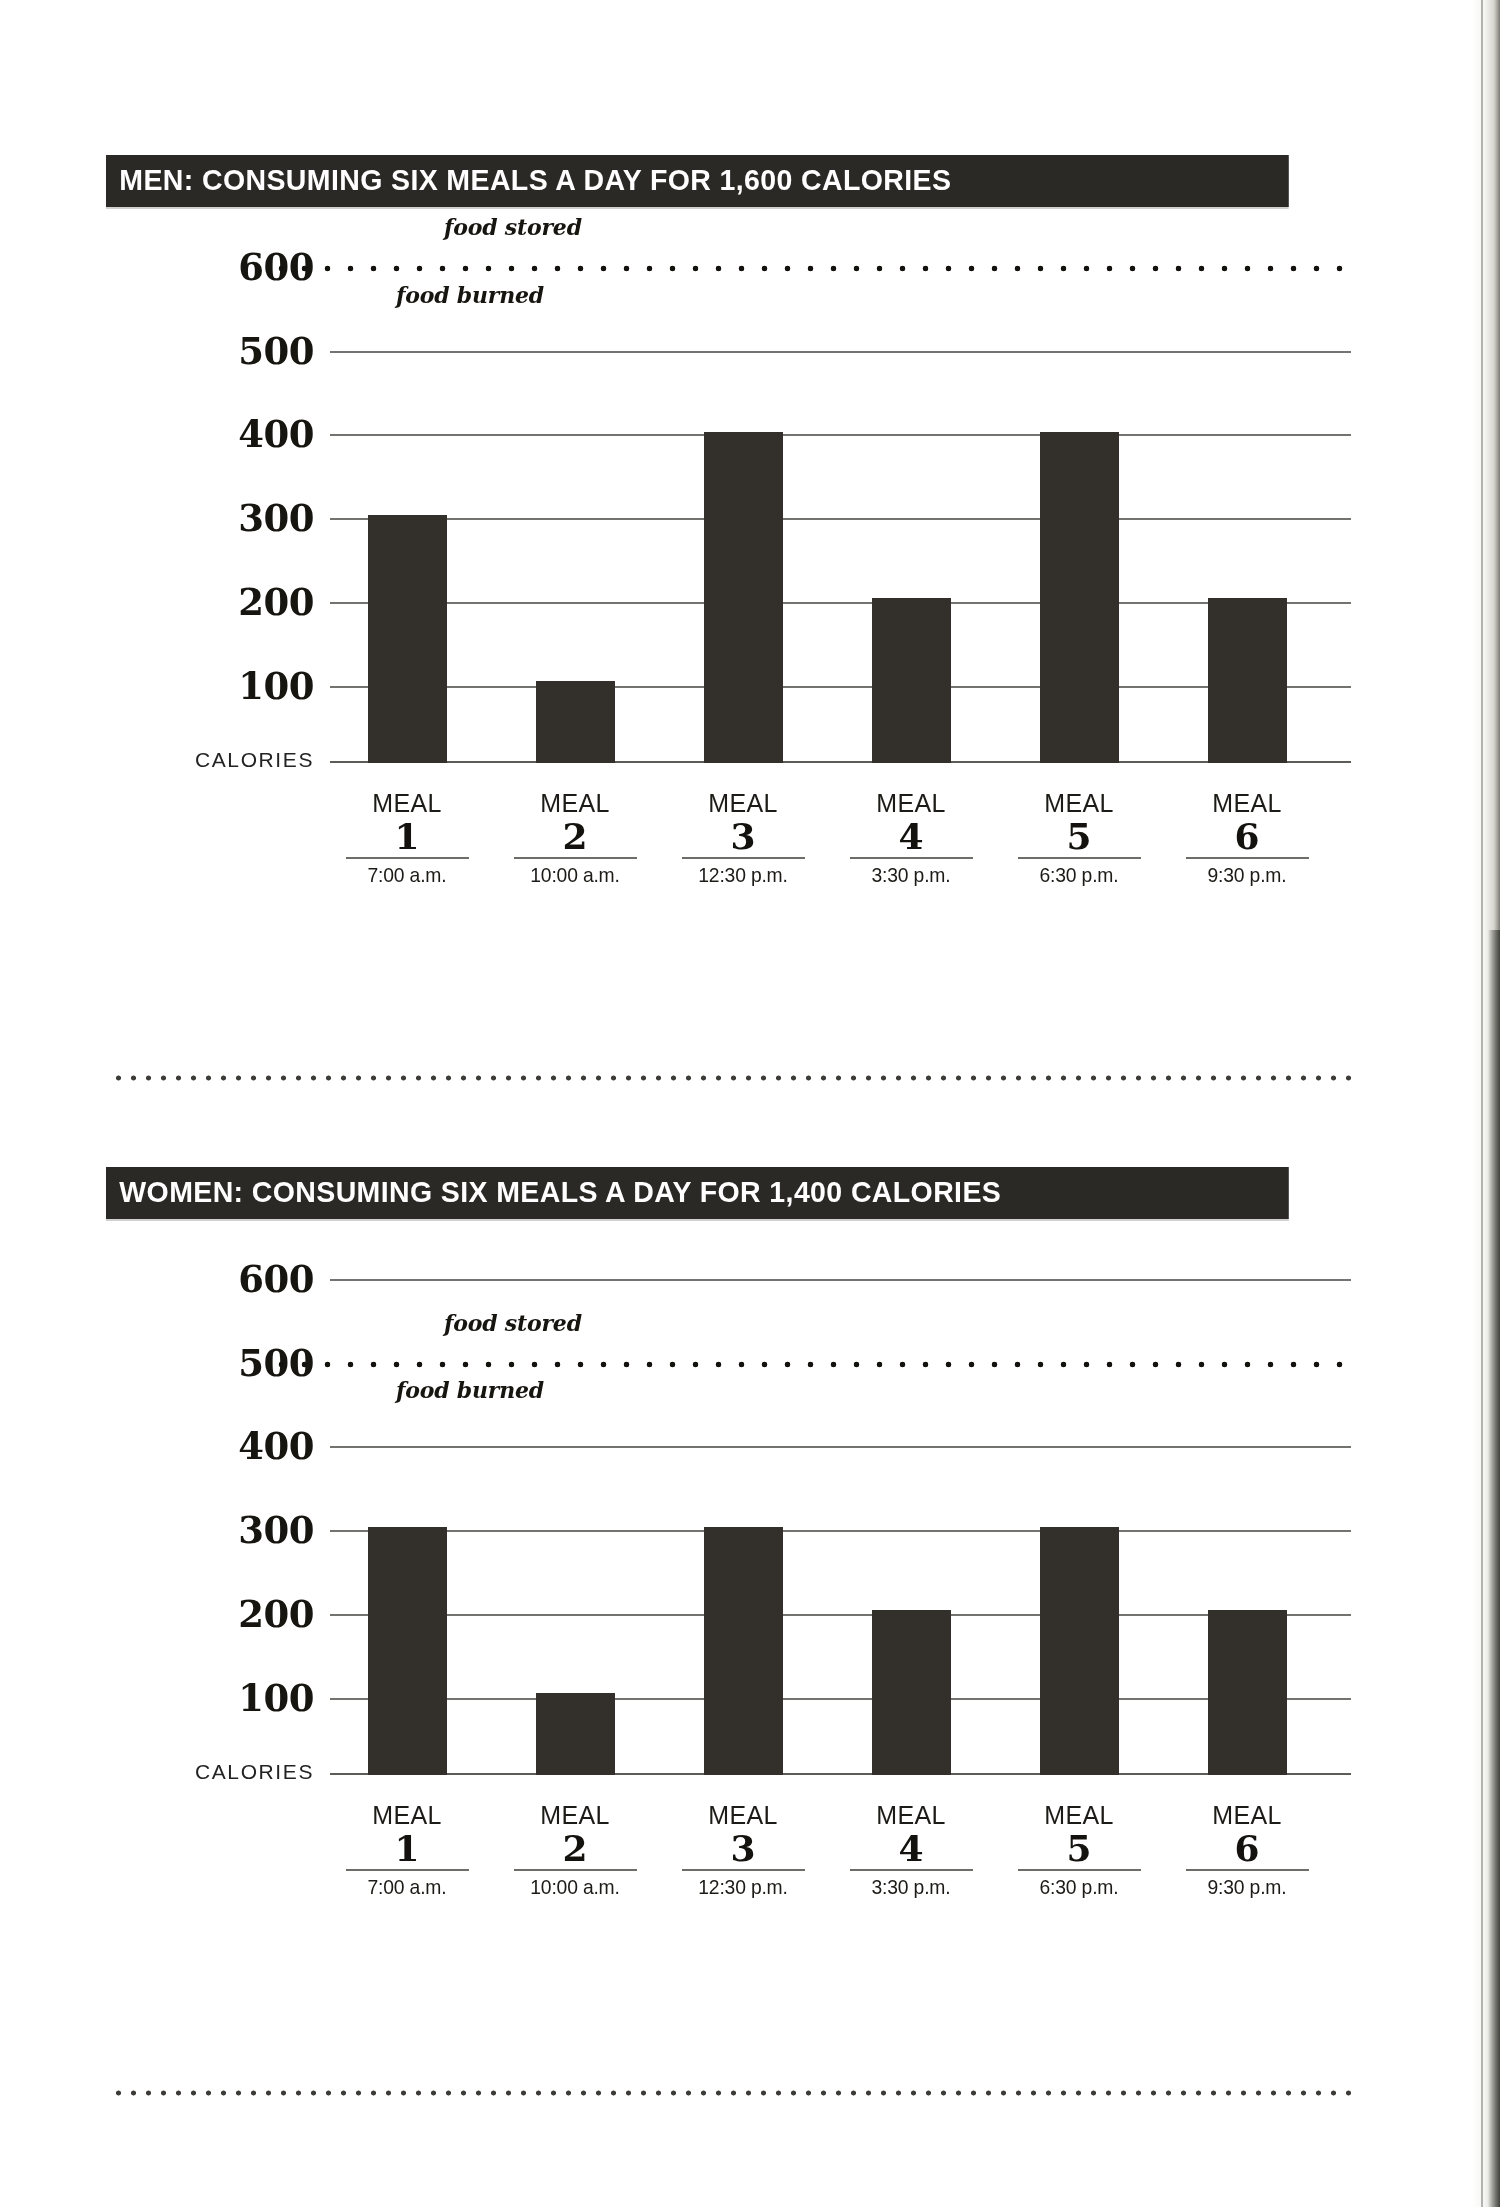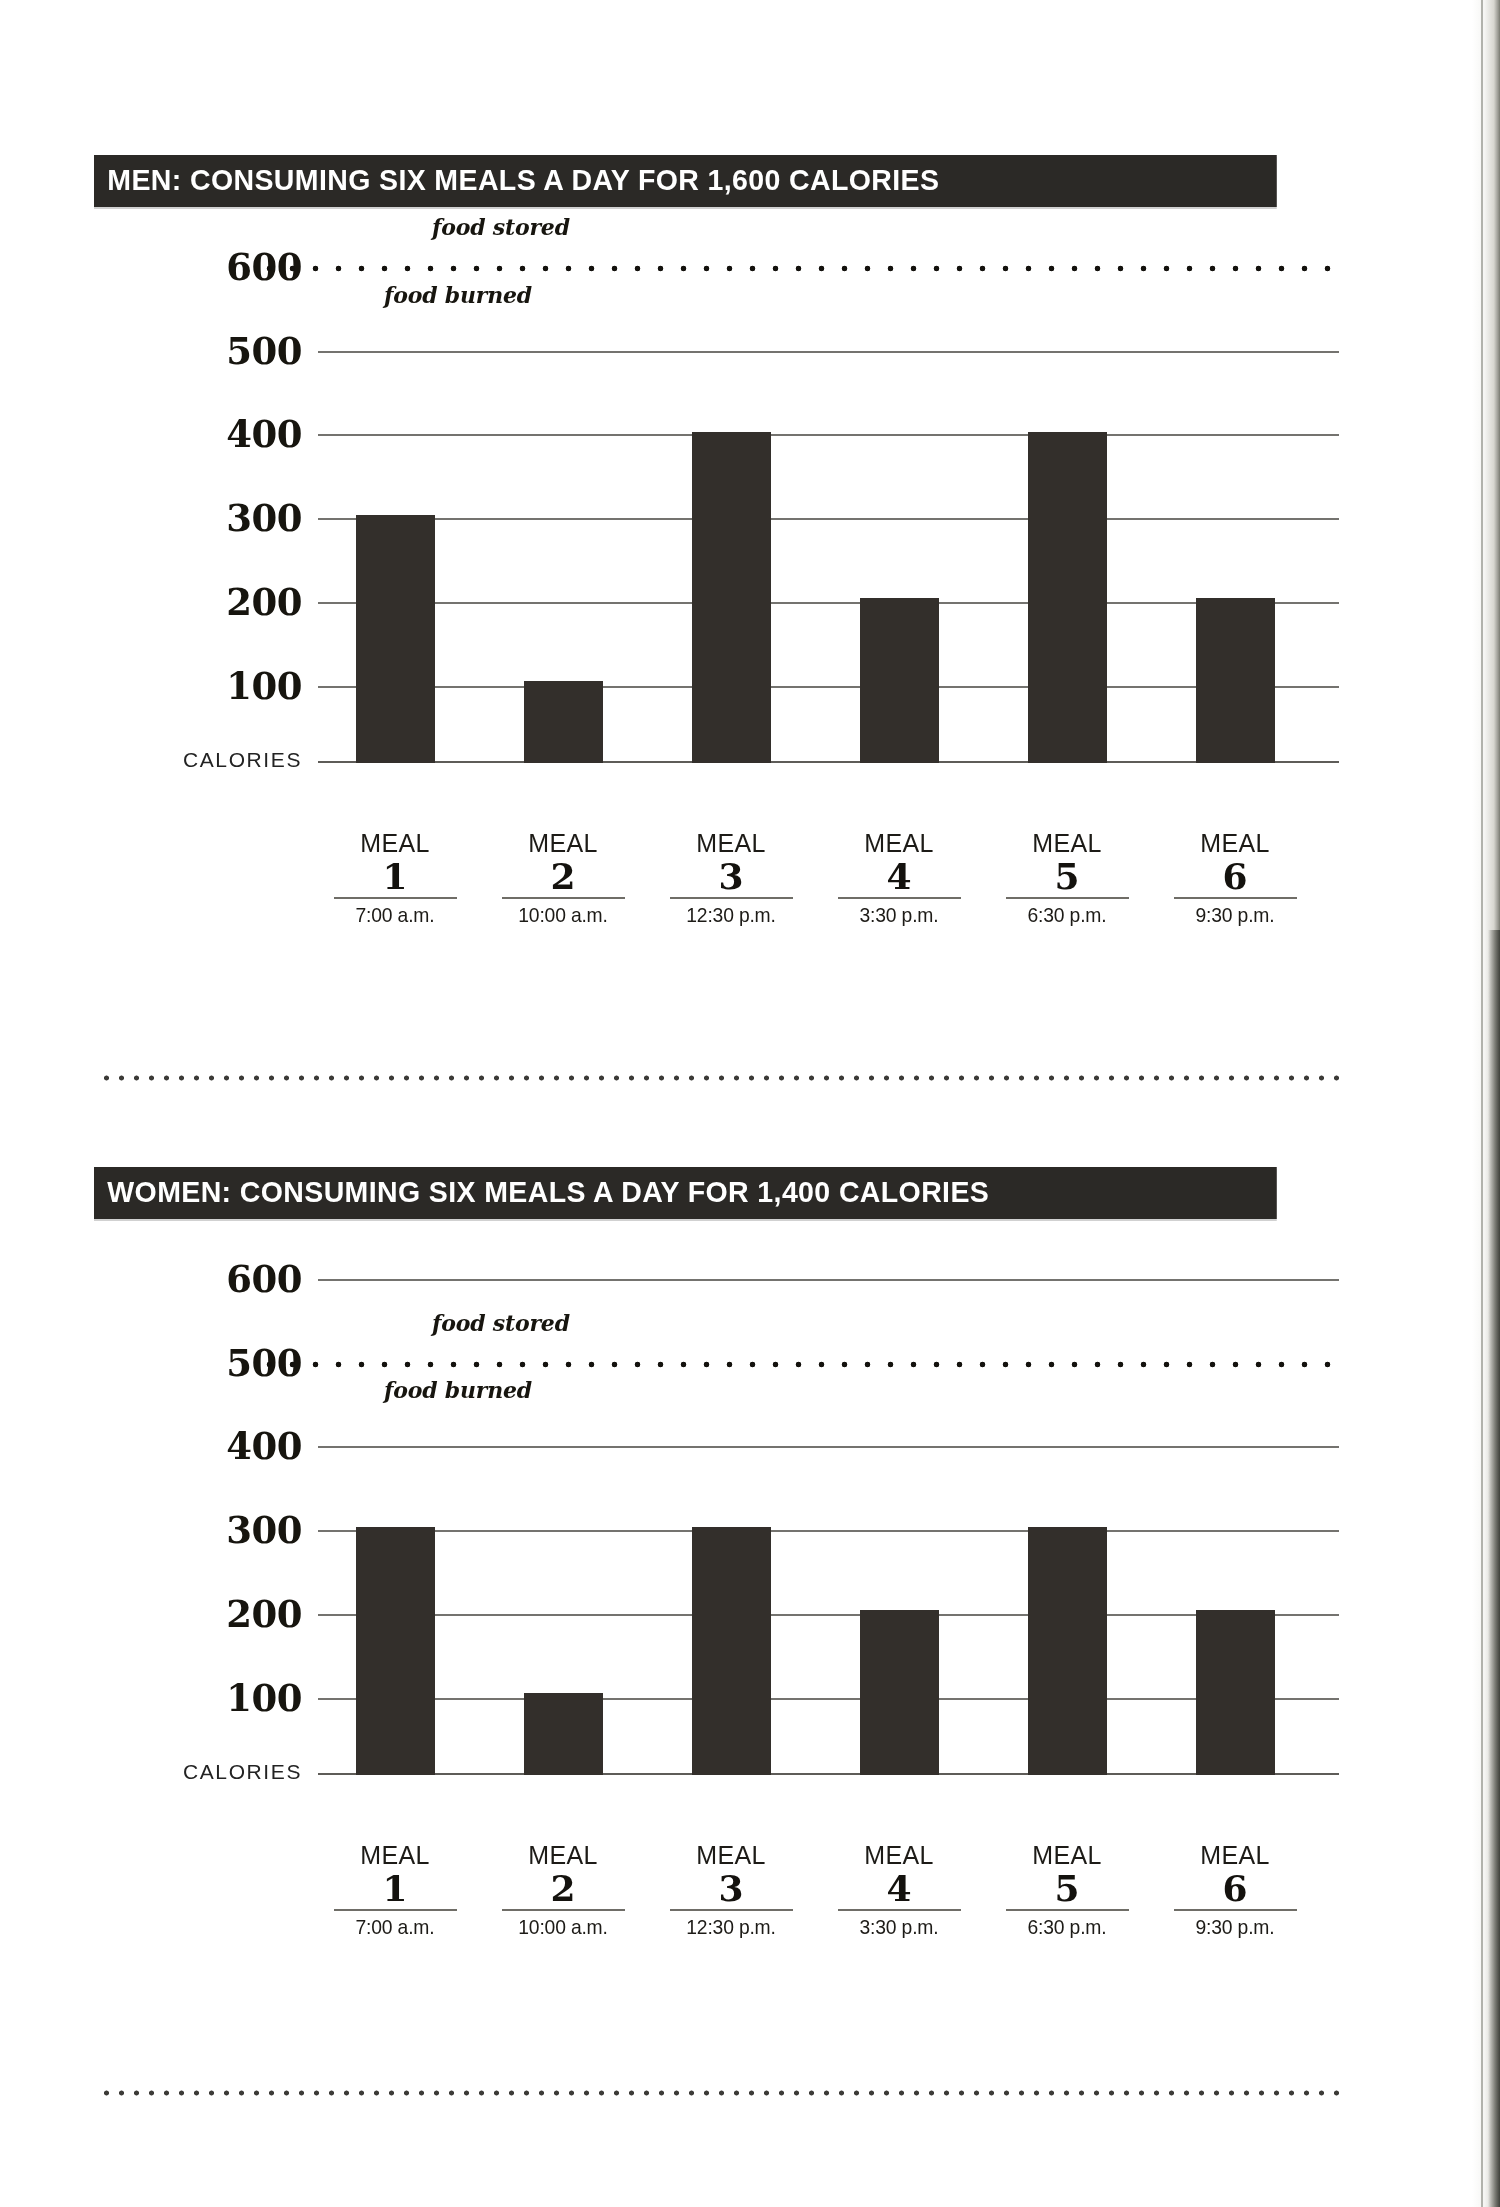--- a/index.html
+++ b/index.html
@@ -45,21 +45,21 @@
     top: 0;
     left: 0;
     width: 100%;
     height: 3px;
     background: #ffffff;
   }
 
   
   .page {
     position: absolute;
-    left: 4px;
+    left: 16px;
     top: 0;
     width: 1420px;
     height: 1722px;
   }
 
   
   .chart-block {
     position: absolute;
     left: 90px;
     width: 1245px;
@@ -188,21 +188,20 @@
     top: 0;
     width: 154px;
     text-align: center;
   }
   .xcol .meal-word {
     font-family: "Liberation Sans", sans-serif;
     font-size: 25px;
     color: #1d1b17;
     letter-spacing: 0.4px;
     line-height: 28px;
-    margin-top: 40px;
   }
   .xcol .meal-num {
     font-family: "DejaVu Serif", "Liberation Serif", serif;
     font-weight: bold;
     font-size: 36px;
     color: #14120e;
     line-height: 38px;
   }
   .xcol .rule {
     height: 2px;

